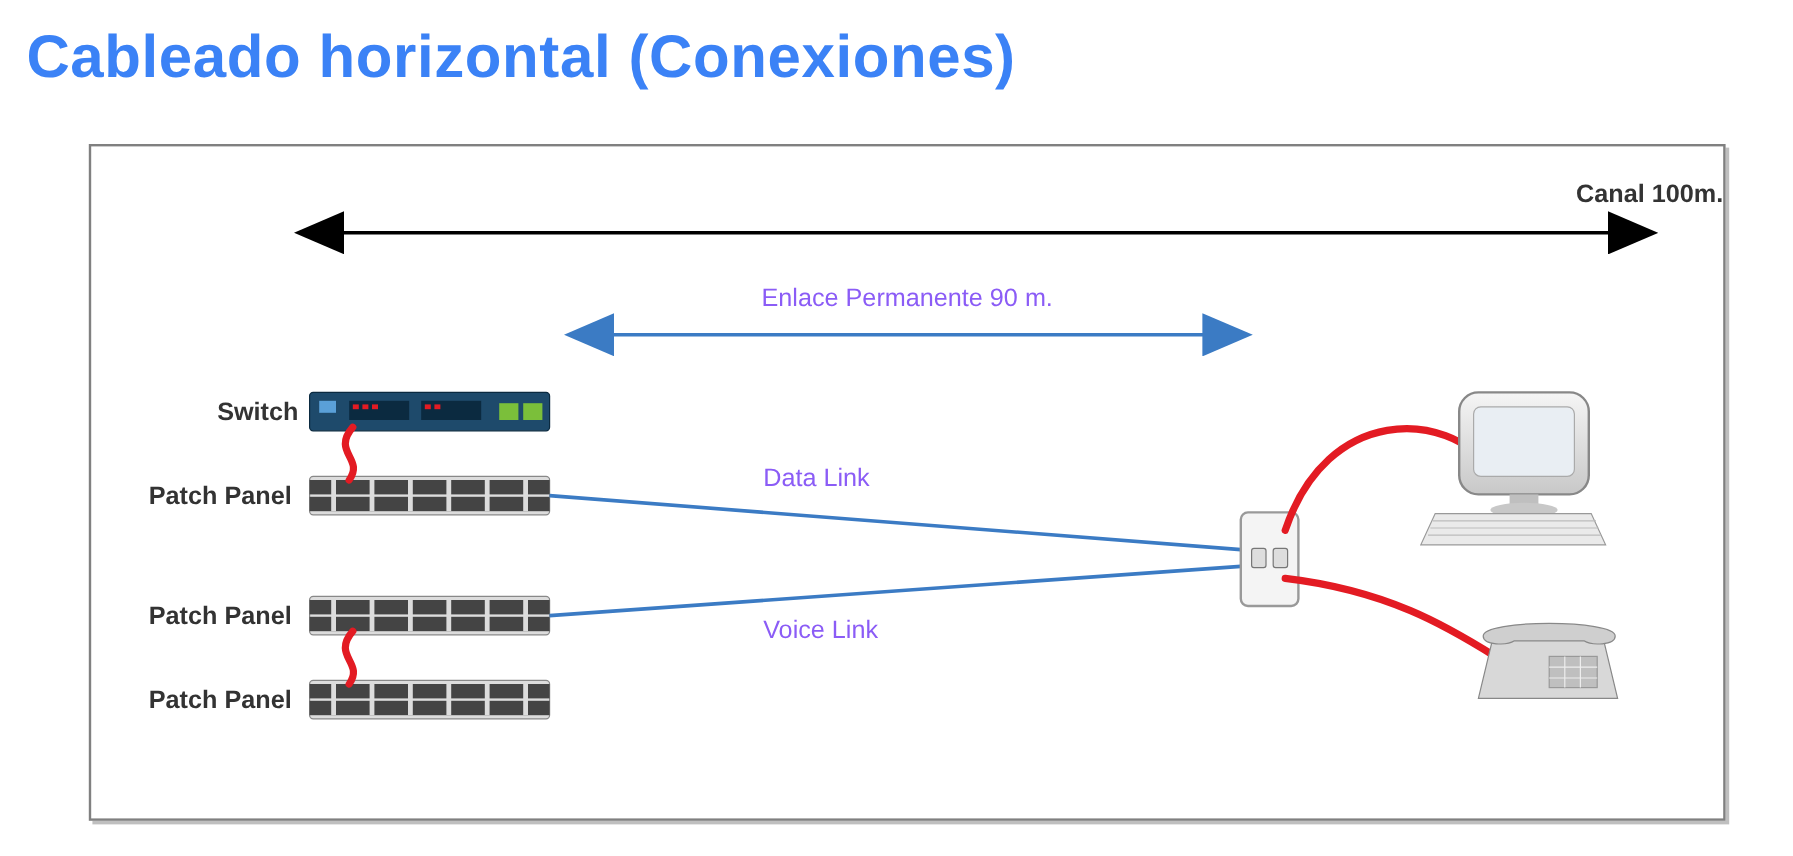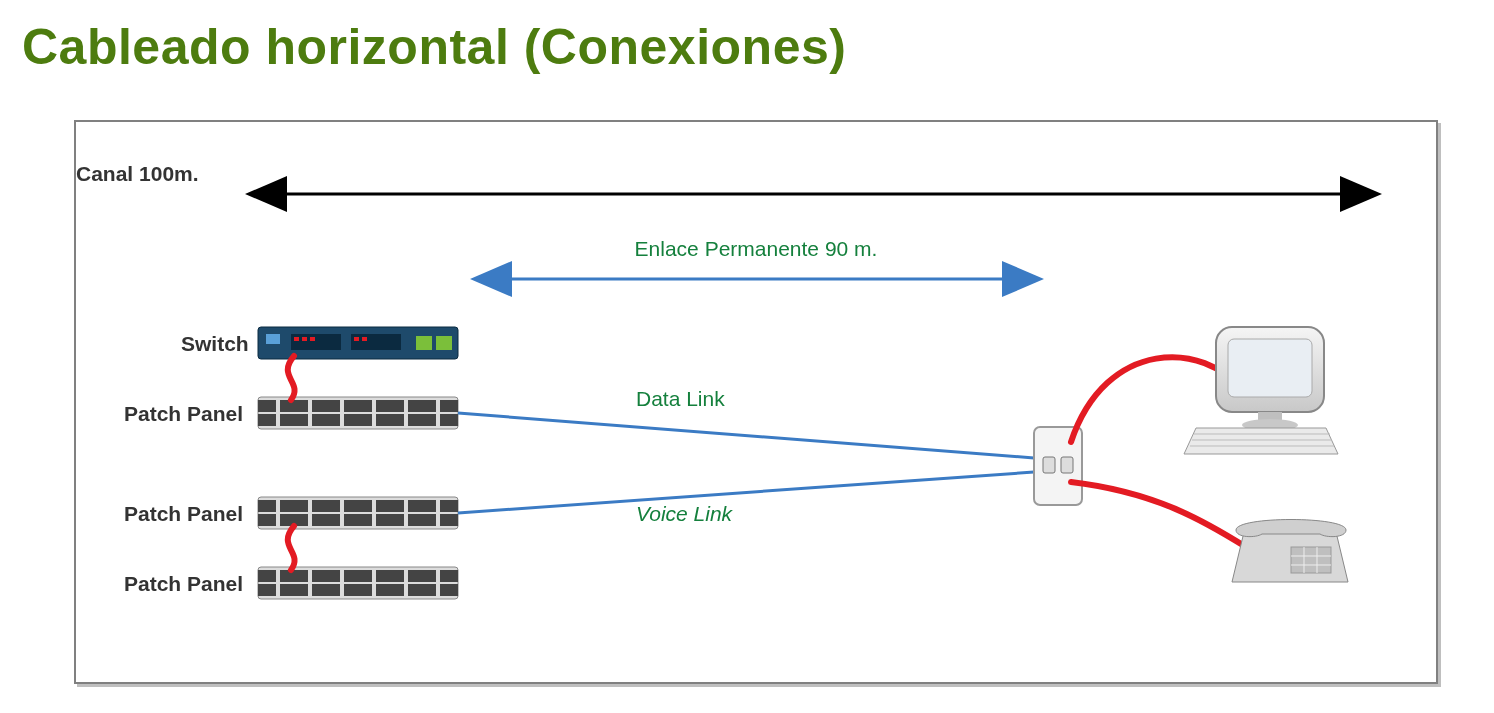--- a/index.html
+++ b/index.html
@@ -6,21 +6,21 @@
     margin: 0;
     padding: 0;
     font-family: Arial, Helvetica, sans-serif;
     background: #ffffff;
     width: 1494px;
     height: 713px;
     position: relative;
     overflow: hidden;
   }
   .title {
-    color: #4d7c0f;
+    color: #3b82f6;
     font-size: 50px;
     font-weight: 800;
     padding: 18px 0 0 22px;
     letter-spacing: 0.5px;
   }
   .frame {
     position: absolute;
     left: 74px;
     top: 120px;
     width: 1360px;
@@ -30,38 +30,38 @@
     background: #ffffff;
   }
   .label {
     position: absolute;
     font-size: 21px;
     color: #333;
     font-weight: 500;
     white-space: nowrap;
   }
   .label.bold { font-weight: 700; }
-  .blue-text { color: #15803d; }
+  .blue-text { color: #8b5cf6; }
   
   svg { position:absolute; top:0; left:0; }
 </style>
 </head>
 <body>
 
 <div class="title">Cableado horizontal (Conexiones)</div>
 
 <div class="frame">
 
-  <div class="label bold" style="left:0; right:0; top:40px; text-align:left;">Canal 100m.</div>
+  <div class="label bold" style="left:0; right:0; top:28px; text-align:right;">Canal 100m.</div>
 
   <div class="label blue-text" style="left:395px; width:570px; top:115px; text-align:center;">Enlace Permanente 90 m.</div>
 
   <div class="label blue-text" style="left:560px; top:265px;text-align:right;">Data Link</div>
 
-  <div class="label blue-text" style="left:560px; top:380px;font-style:italic;">Voice Link</div>
+  <div class="label blue-text" style="left:560px; top:392px;">Voice Link</div>
 
   <div class="label bold" style="left:88px; top:210px;margin-left:17px;">Switch</div>
   <div class="label bold" style="left:48px; top:280px;">Patch Panel</div>
   <div class="label bold" style="left:48px; top:380px;">Patch Panel</div>
   <div class="label bold" style="left:48px; top:450px;">Patch Panel</div>
 
   <svg width="1360" height="560">
     <defs>
       <marker id="arrBlackR" markerWidth="14" markerHeight="12" refX="12" refY="6" orient="auto">
         <path d="M0,0 L14,6 L0,12 Z" fill="#000"></path>

